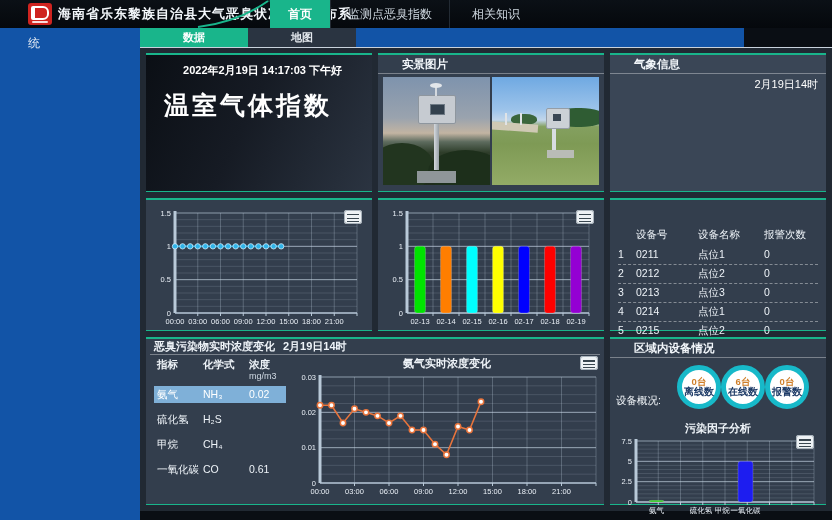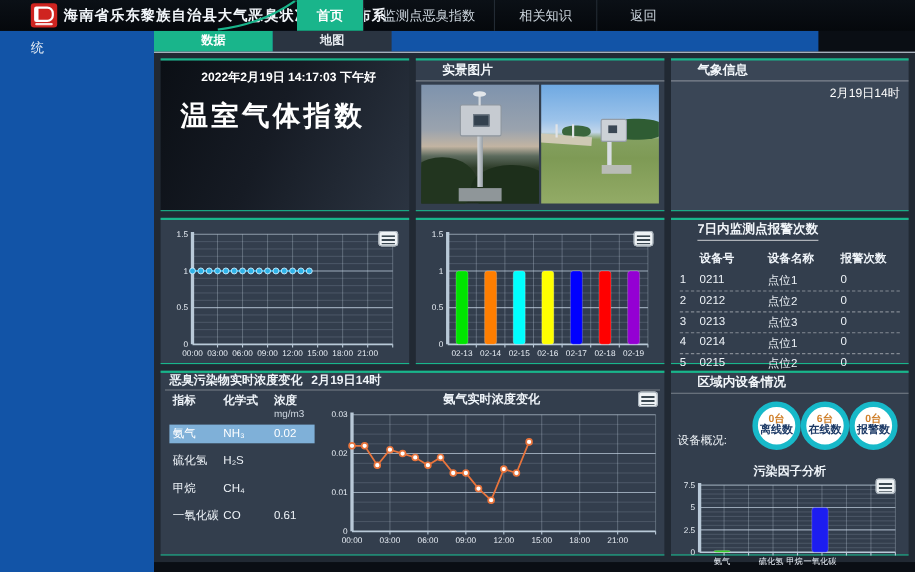--- a/index.html
+++ b/index.html
@@ -86,40 +86,40 @@
   .toolbox{position:absolute;width:18px;height:14px;background:#eef2f5;border-radius:3px;
            box-shadow:inset 0 0 0 1px #a8b2bb;cursor:pointer;z-index:3;}
   .toolbox::before{content:"";position:absolute;left:3px;right:3px;top:3.5px;height:8px;
            background:repeating-linear-gradient(180deg,#3a4750 0 1.5px,transparent 1.5px 3.6px);}
   .tb-d{right:10px;top:10px;} .tb-e{right:10px;top:10px;}
   .tb-g{right:6px;top:0px;} .tb-h{right:6px;top:-2px;}
 
   
   .alarm-table{position:absolute;left:8px;right:8px;top:26px;font-size:10.5px;}
   .a-row{display:grid;grid-template-columns:18px 62px 1fr 54px;padding:2px 0;border-bottom:1px dashed rgba(255,255,255,.4);}
-  .a-row.head{font-weight:bold;border-bottom:none;padding-bottom:4px;}
+  .a-row.head{font-weight:normal;border-bottom:none;padding-bottom:4px;}
   .a-row.head .c0{visibility:hidden;}
 
   
   .g-head{position:absolute;left:4px;right:4px;top:0;height:15px;line-height:15px;padding:0 4px;
           font-size:11px;font-weight:bold;border-bottom:1px solid rgba(255,255,255,.35);}
   .g-head .g-time{margin-left:8px;font-weight:bold;}
   .g-body{position:absolute;left:4px;right:4px;top:17px;bottom:2px;display:flex;}
   .poll-table{width:132px;padding:2px 4px;font-size:10.5px;}
   .poll-row{display:grid;grid-template-columns:46px 46px 34px;height:17px;line-height:17px;margin-bottom:8px;padding:0 3px;}
   .poll-row.head{font-weight:bold;height:24px;line-height:12px;margin-bottom:4px;}
   .poll-unit{display:block;font-weight:normal;font-size:9px;color:#cfd8e2;}
   .poll-row.hl{background:#7fb0d8;color:#fff;}
   .g-chart{flex:1;position:relative;padding-top:0;}
   .g-chart-title{text-align:center;font-size:11px;font-weight:bold;height:15px;line-height:15px;}
 
   
   .dev-overview{position:absolute;left:6px;right:6px;top:20px;height:56px;display:flex;align-items:center;}
   .dev-label{width:54px;font-size:10.5px;color:#f0f4f8;margin-top:28px;}
-  .stat-circles{flex:1;display:flex;justify-content:flex-end;padding-right:4px;}
+  .stat-circles{flex:1;display:flex;justify-content:center;padding-right:4px;}
   .circle{width:34px;height:34px;border:5px solid #17b9c9;border-radius:50%;background:#fff;
           display:flex;flex-direction:column;align-items:center;justify-content:center;}
   .circle .val{font-size:9.5px;font-weight:bold;color:#cf7f2a;line-height:10px;}
   .circle .lab{font-size:10px;font-weight:bold;color:#1d3a66;line-height:10px;}
   .factor-title{position:absolute;left:0;right:0;top:82px;text-align:center;font-size:11px;font-weight:bold;}
   .h-chart{position:absolute;left:4px;top:98px;}
 
   svg text{font-family:"Liberation Sans","DejaVu Sans",sans-serif;}
 </style>
 </head>
@@ -134,21 +134,20 @@
     </div>
     <div class="nav-title">海南省乐东黎族自治县大气恶臭状况实时发布系</div>
     <svg class="swoosh" width="78" height="28">
       <path d="M2,27 Q42,22 72,1" stroke="#19b58b" stroke-width="2" fill="none"></path>
       <path d="M72,1 L832,1" stroke="#19b58b" stroke-width="1" fill="none" opacity="0.5"></path>
     </svg>
     <nav class="menu">
       <div class="menu-item first active mi-home">首页</div>
       <div class="menu-item mi-odor">监测点恶臭指数</div>
       <div class="menu-item mi-know">相关知识</div>
-      <div class="menu-item mi-back">返回</div>
     </nav>
   </header>
 
   <aside class="sidebar">
     <span>统</span>
   </aside>
 
   <div class="tabbar">
     <div class="tab active">数据</div>
     <div class="tab">地图</div>
@@ -319,23 +318,20 @@
             <text x="143" y="118.5" text-anchor="middle" font-size="7.5" fill="#e9eff6">02-17</text>
             <rect x="163.54" y="41.33333333333334" width="10.92" height="66.66666666666666" rx="2.5" fill="#ff0000" stroke="rgba(255,255,255,0.4)" stroke-width="0.5"></rect>
             <text x="169" y="118.5" text-anchor="middle" font-size="7.5" fill="#e9eff6">02-18</text>
             <rect x="189.54" y="41.33333333333334" width="10.92" height="66.66666666666666" rx="2.5" fill="#9400d3" stroke="rgba(255,255,255,0.4)" stroke-width="0.5"></rect>
             <text x="195" y="118.5" text-anchor="middle" font-size="7.5" fill="#e9eff6">02-19</text>
           </svg>
       </div>
     </section>
 
     <section class="panel p-f">
-      <div class="panel-head no-line">
-        <span class="head-inline">7日内监测点报警次数</span>
-      </div>
       <div class="alarm-table">
         <div class="a-row head">
           <span class="c0">#</span>
           <span>设备号</span>
           <span>设备名称</span>
           <span>报警次数</span>
         </div>
         <div>
             <div class="a-row">
               <span>1</span>

